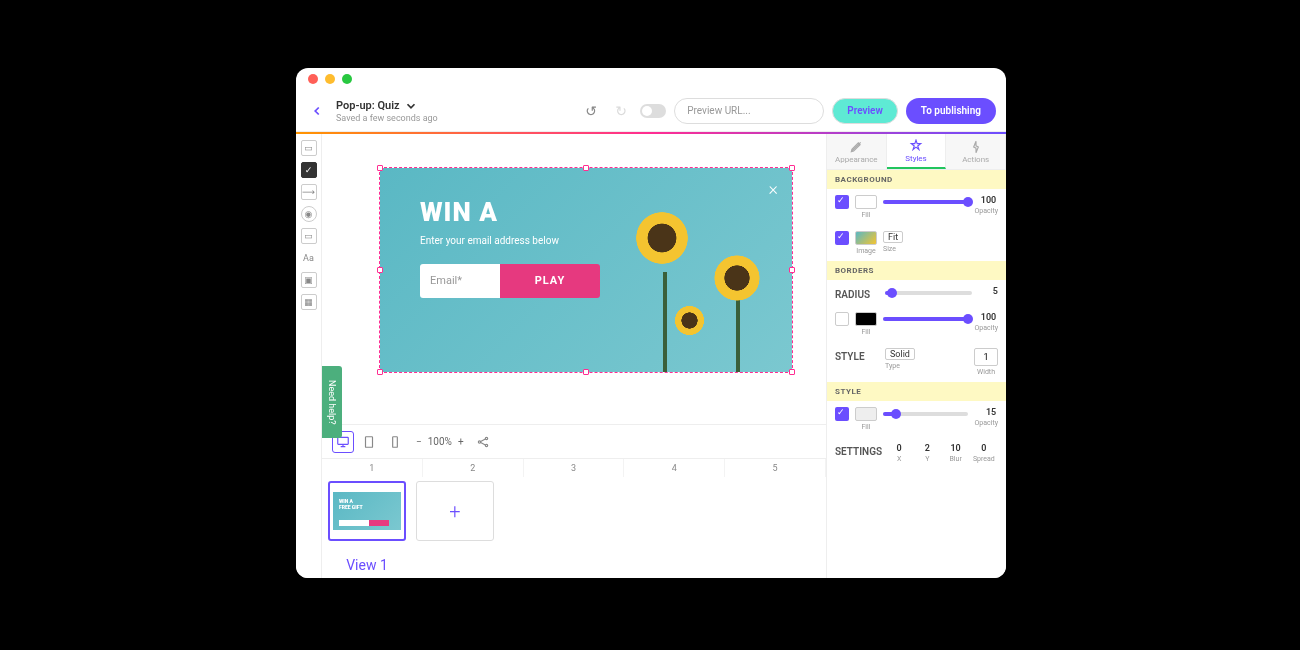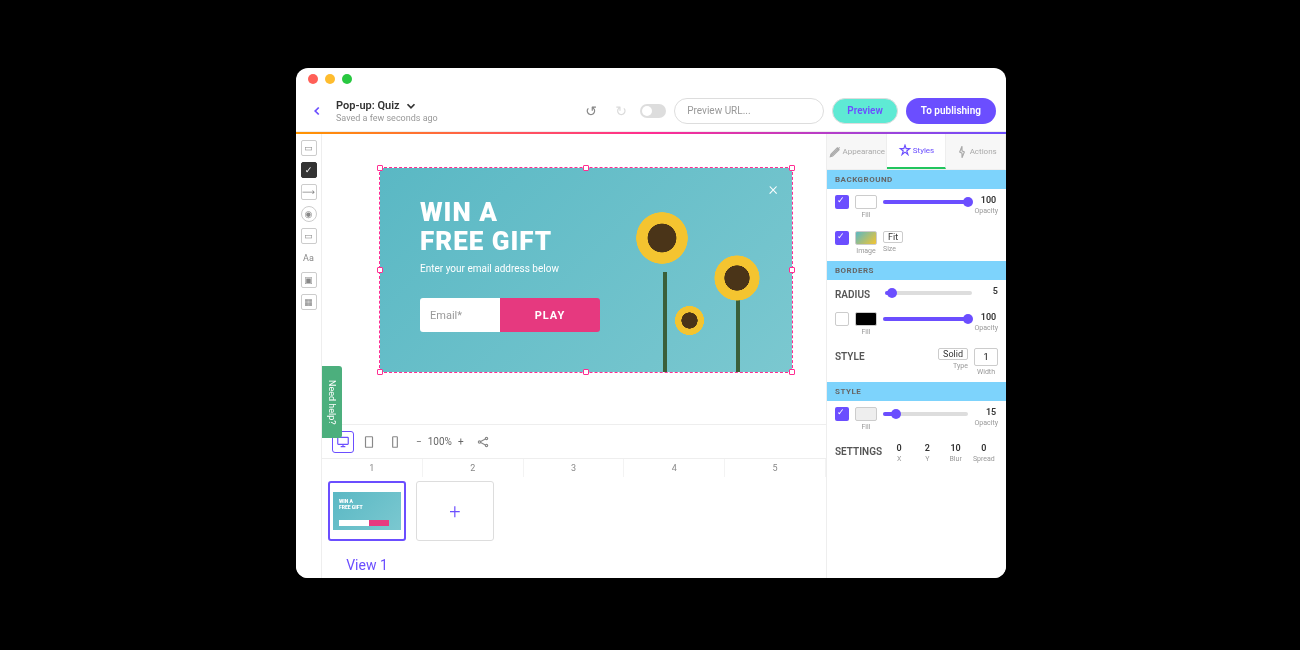--- a/index.html
+++ b/index.html
@@ -31,21 +31,21 @@
 .canvas{flex:1;position:relative;overflow:hidden}
 .popup{position:absolute;left:58px;top:34px;width:412px;height:204px;background:linear-gradient(135deg,#5ab8c4 0%,#7bc8d0 100%);outline:1px dashed #ff2d92}
 .handle{position:absolute;width:6px;height:6px;background:#fff;border:1px solid #ff2d92;border-radius:1px}
 .h-tl{top:-3px;left:-3px}.h-tr{top:-3px;right:-3px}.h-bl{bottom:-3px;left:-3px}.h-br{bottom:-3px;right:-3px}
 .h-t{top:-3px;left:50%;margin-left:-3px}.h-b{bottom:-3px;left:50%;margin-left:-3px}
 .h-l{left:-3px;top:50%;margin-top:-3px}.h-r{right:-3px;top:50%;margin-top:-3px}
 .popup-close{position:absolute;top:10px;right:14px;color:#fff;font-size:18px;font-weight:300}
 .popup-content{padding:30px 0 0 40px;width:220px}
 .popup h1{color:#fff;font-size:26px;font-weight:900;letter-spacing:1px;line-height:1.1}
 .popup-sub{color:#fff;font-size:10px;margin-top:8px}
-.popup-form{display:flex;margin-top:24px;height:34px}
+.popup-form{display:flex;margin-top:18px;height:34px}
 .popup-email{flex:1;background:#fff;border-radius:3px 0 0 3px;padding:0 10px;font-size:11px;color:#999;display:flex;align-items:center}
 .popup-play{width:100px;background:#e6397f;color:#fff;font-weight:700;font-size:11px;display:flex;align-items:center;justify-content:center;border-radius:0 3px 3px 0;letter-spacing:1px}
 .sunflowers{position:absolute;right:0;top:0;bottom:0;width:190px;overflow:hidden}
 .sf{position:absolute;border-radius:50%}
 .sf1{width:80px;height:80px;top:30px;right:90px;background:radial-gradient(circle,#4a3418 0%,#4a3418 25%,#f4c430 26%,#f4c430 45%,transparent 46%)}
 .sf2{width:70px;height:70px;top:75px;right:20px;background:radial-gradient(circle,#4a3418 0%,#4a3418 25%,#f4c430 26%,#f4c430 45%,transparent 46%)}
 .sf3{width:45px;height:45px;top:130px;right:80px;background:radial-gradient(circle,#4a3418 0%,#4a3418 25%,#f4c430 26%,#f4c430 45%,transparent 46%)}
 .stem{position:absolute;width:4px;background:#3a5f3a;bottom:0}
 .st1{height:100px;right:125px}.st2{height:80px;right:52px}
 .help-tab{position:absolute;left:0;top:232px;width:20px;height:72px;background:#4caf7d;color:#fff;font-size:9px;writing-mode:vertical-rl;display:flex;align-items:center;justify-content:center;border-radius:0 3px 3px 0}
@@ -60,24 +60,24 @@
 .thumb{width:82px;display:flex;flex-direction:column;align-items:center}
 .thumb-img{width:78px;height:60px;border:1px solid #ddd;border-radius:3px;display:flex;align-items:center;justify-content:center;overflow:hidden}
 .thumb.active .thumb-img{border:2px solid #6b4eff}
 .thumb-label{font-size:14px;color:#6b4eff;margin-top:16px}
 .thumb-mini{width:68px;height:38px;background:linear-gradient(135deg,#5ab8c4,#7bc8d0);position:relative}
 .thumb-mini::before{content:"WIN A\A FREE GIFT";white-space:pre;position:absolute;left:6px;top:6px;color:#fff;font-size:5px;font-weight:900}
 .thumb-mini::after{content:"";position:absolute;left:6px;bottom:4px;width:50px;height:6px;background:linear-gradient(90deg,#fff 60%,#e6397f 60%)}
 .thumb-add{color:#6b4eff;font-size:20px;font-weight:300}
 .rpanel{width:180px;border-left:1px solid #eee;background:#fff;overflow-y:auto;font-size:9px}
 .tabs{height:36px;display:flex;border-bottom:1px solid #eee}
-.tab{flex:1;display:flex;flex-direction:row;align-items:center;justify-content:center;gap:1px;color:#aaa;font-size:8px;border-right:1px solid #eee}
+.tab{flex:1;display:flex;flex-direction:column;align-items:center;justify-content:center;gap:1px;color:#aaa;font-size:8px;border-right:1px solid #eee}
 .tab.active{color:#6b4eff;border-bottom:2px solid #22c55e;background:#fff}
 .tab:not(.active){background:#f7f7f7}
-.section-h{background:#7dd3fc;padding:5px 8px;font-size:8px;font-weight:700;color:#666;letter-spacing:.5px}
+.section-h{background:#fef9c3;padding:5px 8px;font-size:8px;font-weight:700;color:#666;letter-spacing:.5px}
 .row{display:flex;align-items:flex-start;padding:6px 8px;gap:6px}
 .chk{width:14px;height:14px;border-radius:2px;flex-shrink:0}
 .chk.on{background:#6b4eff;position:relative}
 .chk.on::after{content:"✓";color:#fff;font-size:9px;position:absolute;left:2px;top:0}
 .chk.off{border:1px solid #ccc;background:#fff}
 .col{display:flex;flex-direction:column;align-items:center;gap:2px}
 .swatch{width:22px;height:14px;border:1px solid #ccc;border-radius:2px}
 .label{font-size:7px;color:#999}
 .slider{flex:1;height:4px;background:#ddd;border-radius:2px;position:relative;margin-top:5px}
 .slider-fill{position:absolute;height:100%;background:#6b4eff;border-radius:2px}
@@ -152,21 +152,21 @@
           <div class="handle h-br"></div>
           <div class="popup-close">×</div>
           <div class="sunflowers">
             <div class="stem st1"></div>
               <div class="stem st2"></div>
             <div class="sf sf1"></div>
               <div class="sf sf2"></div>
               <div class="sf sf3"></div>
           </div>
           <div class="popup-content">
-            <h1><span>WIN A</span><br><span>FREE GIFT</span></h1>
+            <h1><span>WIN A</span><br></h1>
             <div class="popup-sub">Enter your email address below</div>
             <div class="popup-form">
               <div class="popup-email">Email*</div>
               <div class="popup-play">PLAY</div>
             </div>
           </div>
         </div>
       </div>
 
       <div class="device-bar">
@@ -294,21 +294,21 @@
             <div class="slider-fill" style="width:100%"></div>
             <div class="slider-thumb" style="left:100%"></div>
           </div>
         <div class="col">
             <div class="val">100</div>
             <div class="label">Opacity</div>
           </div>
       </div>
       <div class="row">
         <div class="row-label">STYLE</div>
-        <div class="col" style="flex:1;align-items:flex-end">
+        <div class="col" style="flex:1;align-items:flex-start">
             <div class="sel">Solid</div>
             <div class="label" style="text-align:center">Type</div>
           </div>
         <div class="col">
             <input class="num-input" value="1" style="">
             <div class="label">Width</div>
           </div>
       </div>
 
       <div class="section-h">STYLE</div>

